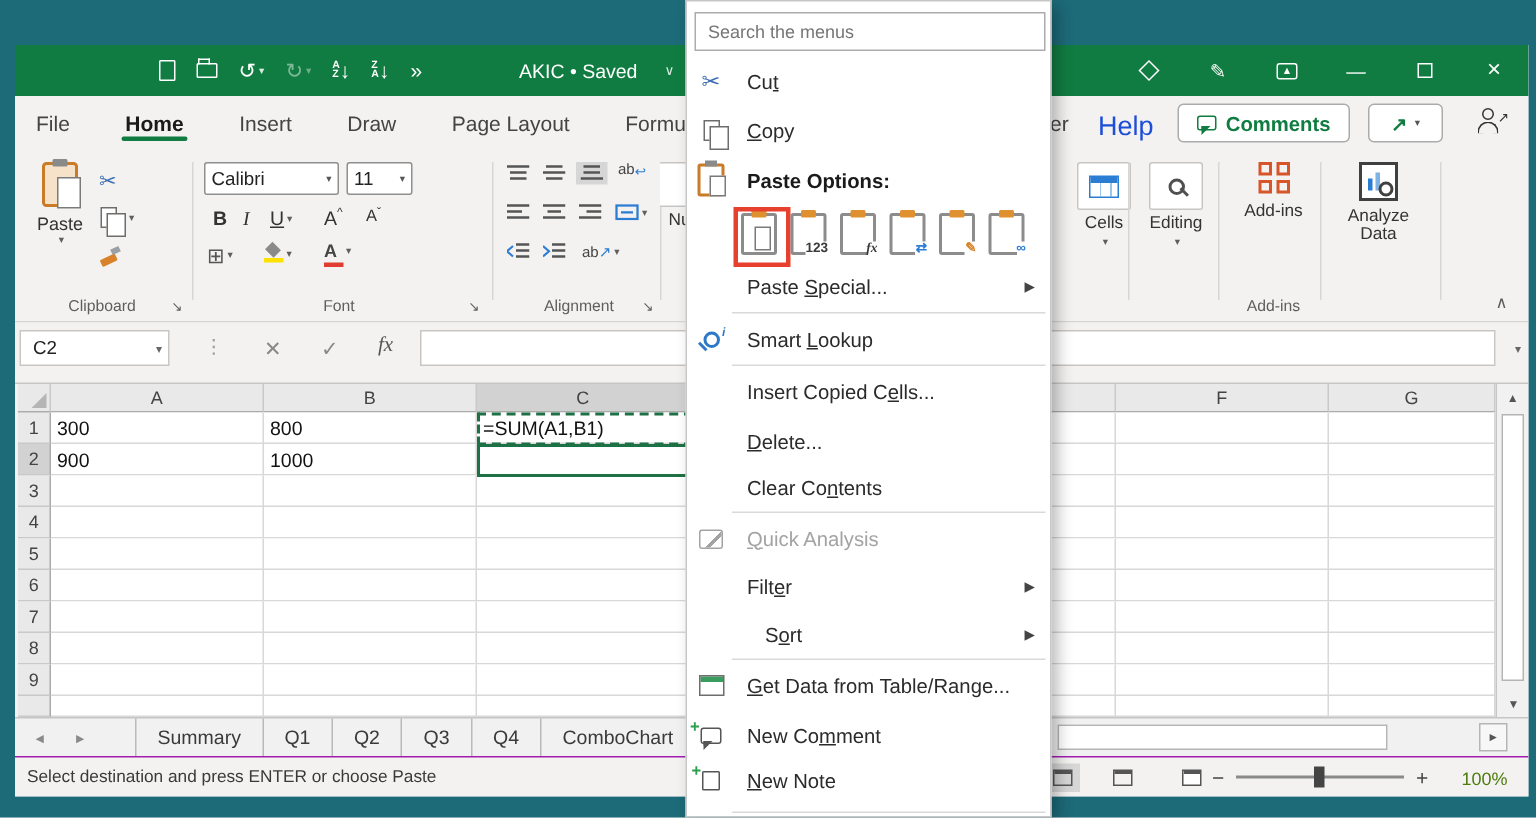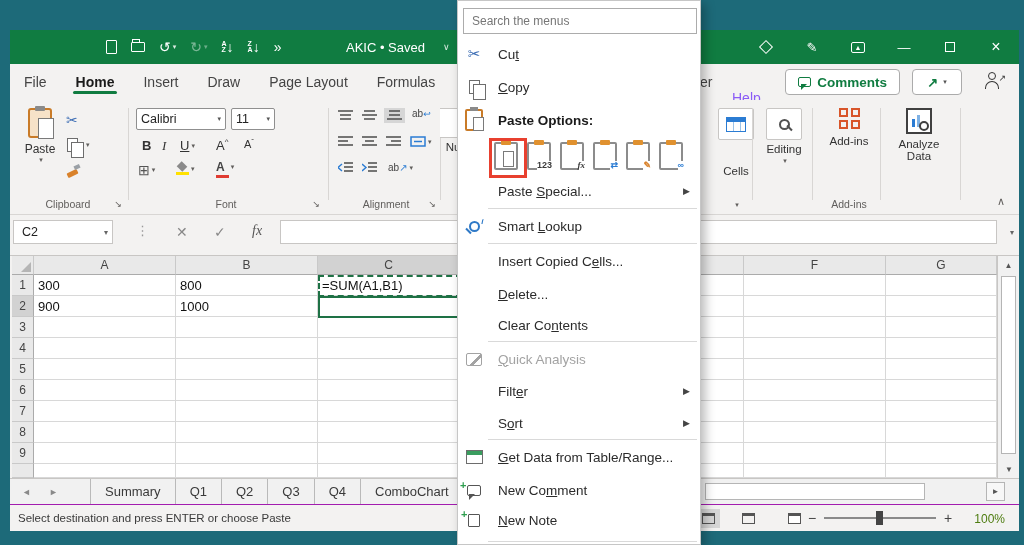--- a/index.html
+++ b/index.html
@@ -21,26 +21,26 @@
   .sortletters { display:flex; flex-direction:column; font-size:7px; line-height:6px; font-weight:bold; }
   .doc-title { position:absolute; left:336px; top:0; height:34px; display:flex; align-items:center; gap:16px; color:#fff; font-size:13px; }
   .win-ctrls { position:absolute; right:0; top:0; height:34px; display:flex; align-items:center; }
   .wbtn { width:46px; height:34px; display:flex; align-items:center; justify-content:center; color:#fff; font-size:13px; }
   .ic-diamond { width:10px; height:10px; border:1.5px solid #fff; transform:rotate(45deg); }
   .ic-ribopt { width:14px; height:11px; border:1.5px solid #fff; border-radius:2px; display:flex; align-items:center; justify-content:center; font-size:7px; }
   .ic-maxi { width:10px; height:10px; border:1.5px solid #fff; }
 
   
   .tabrow { position:absolute; left:0; top:34px; width:100%; height:36px; background:#f3f2f1; }
-  .tabs { position:absolute; left:13px; top:0; height:36px; display:flex; gap:27px; align-items:center; font-size:14px; color:#444; }
+  .tabs { position:absolute; left:13px; top:0; height:36px; display:flex; gap:35px; align-items:center; font-size:14px; color:#444; }
   .rtab { position:relative; padding:6px 1px; cursor:default; }
   .rtab.active { color:#1a1a1a; font-weight:bold; }
   .rtab.active::after { content:""; position:absolute; left:-2px; right:-2px; bottom:2px; height:3px; background:#107c41; border-radius:2px; }
   .tabfrag { position:absolute; left:690px; top:10px; font-size:14px; color:#444; }
-  .help-tab { position:absolute; left:722px; top:26px; font-size:14px; color:#8b5cf6; }
+  .help-tab { position:absolute; left:722px; top:10px; font-size:18px; color:#1d4ed8; }
   .comments-btn { position:absolute; right:119px; top:5px; height:26px; padding:0 12px; background:#fff; border:1px solid #ababab; border-radius:4px; display:flex; align-items:center; gap:6px; color:#107c41; font-size:13.5px; font-weight:bold; }
   .ic-bubble { width:13px; height:10px; border:1.7px solid #107c41; border-radius:2px; position:relative; }
   .ic-bubble::after { content:""; position:absolute; left:2px; bottom:-4px; border:3px solid transparent; border-top-color:#107c41; border-left-color:#107c41; width:0; height:0; }
   .share-btn { position:absolute; right:57px; top:5px; width:50px; height:26px; background:#fff; border:1px solid #ababab; border-radius:4px; display:flex; align-items:center; justify-content:center; gap:5px; }
   .ic-share { color:#107c41; font-size:13px; font-weight:bold; }
   .chev-g { font-size:7px; color:#555; }
   .person { position:absolute; right:14px; top:8px; width:20px; height:18px; }
   .person .head { position:absolute; left:3px; top:0; width:8px; height:8px; border:1.7px solid #333; border-radius:50%; }
   .person .body { position:absolute; left:0; top:9px; width:14px; height:8px; border:1.7px solid #333; border-bottom:none; border-radius:8px 8px 0 0; }
   .person .arr { position:absolute; right:-1px; top:1px; font-size:9px; color:#333; }
@@ -399,21 +399,21 @@
       </span>
     <div class="glabel" style="left:328px;width:96px;">Alignment</div>
     <span class="launcher" style="left:416px;">↘</span>
     <div class="gsep" style="left:430px;"></div>
 
     <div class="number-sliver">
       <span class="cg-iconbox" style="width:30px;height:30px;"></span>
       <span>Nu</span>
     </div>
 
-    <div class="collapsed-grp" style="left:700px;gap:22px;">
+    <div class="collapsed-grp" style="left:700px;">
       <span class="cg-iconbox">
           <span class="ic-cellstable"></span>
         </span>
       <span>Cells</span>
       <span class="chev-d" style="margin-top:2px;">▾</span>
     </div>
     <div class="gsep" style="left:742px;"></div>
     <div class="collapsed-grp" style="left:748px;">
       <span class="cg-iconbox">
           <span class="ic-magnifier"></span>
@@ -690,21 +690,21 @@
     <span class="micon">
         <span class="ic-qa"></span>
       </span>
     <span class="mlabel"><span class="ubar">Q</span><span>uick Analysis</span></span>
   </div>
   <div class="mi" style="top:374px;">
     <span class="micon"></span>
     <span class="mlabel"><span>Filt</span><span class="ubar">e</span><span>r</span></span>
     <span class="subarrow">▶</span>
   </div>
-  <div class="mi" style="top:406px;">
+  <div class="mi" style="top:406px;padding-left:12px;">
     <span class="micon"></span>
     <span class="mlabel"><span>S</span><span class="ubar">o</span><span>rt</span></span>
     <span class="subarrow">▶</span>
   </div>
   <div class="msep" style="top:438px;"></div>
   <div class="mi" style="top:440px;">
     <span class="micon">
         <span class="ic-gettable"></span>
       </span>
     <span class="mlabel"><span class="ubar">G</span><span>et Data from Table/Range...</span></span>

